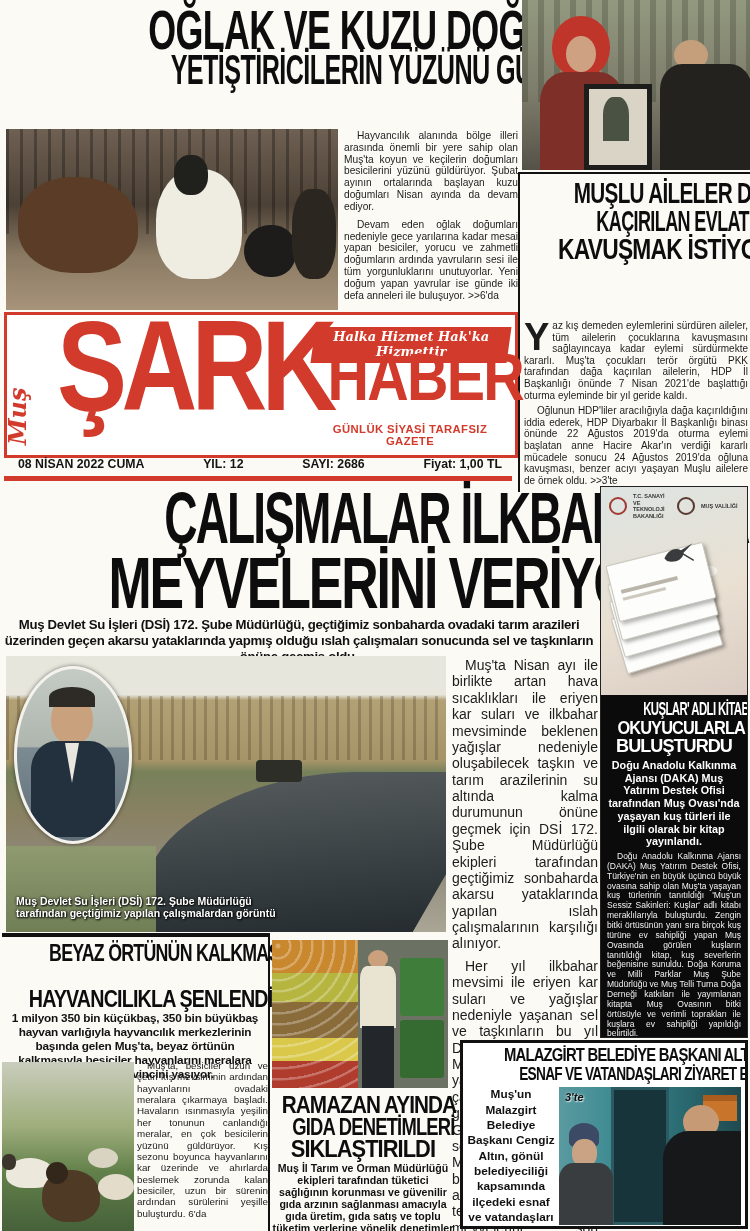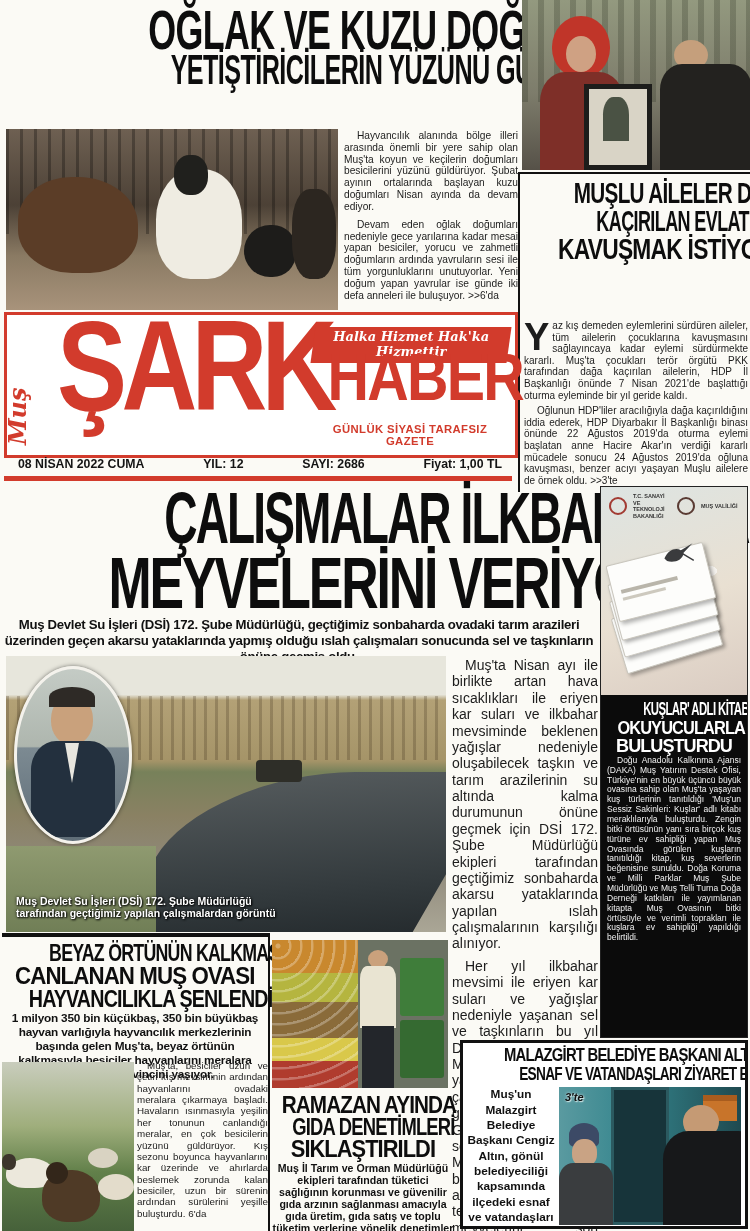--- a/index.html
+++ b/index.html
@@ -155,33 +155,31 @@
     <div class="blackbox" style="position:relative;width:100%;height:344px;padding:5px 6px 6px;box-sizing:border-box;">
       <div class="hl" style="color:#fff;font-size:19px;">
         <span class="cx" style="transform:scaleX(.6);">KUŞLAR' ADLI KİTABI</span>
       </div>
       <div class="hl" style="color:#fff;font-size:19px;">
         <span class="cx" style="transform:scaleX(.86);">OKUYUCULARLA</span>
       </div>
       <div class="hl" style="color:#fff;font-size:19px;">
         <span class="cx" style="transform:scaleX(.95);">BULUŞTURDU</span>
       </div>
+      <div class="sub" style="color:#fff;font-size:10.8px;line-height:1.18;margin:3px 0 4px;">Doğu Anadolu Kalkınma Ajansı (DAKA) Muş Yatırım Destek Ofisi tarafından Muş Ovası'nda yaşayan kuş türleri ile ilgili olarak bir kitap yayınlandı.</div>
       <div class="bt" style="color:#f2f2f2;font-size:8.5px;line-height:1.16;text-indent:10px;">Doğu Anadolu Kalkınma Ajansı (DAKA) Muş Yatırım Destek Ofisi, Türkiye'nin en büyük üçüncü büyük ovasına sahip olan Muş'ta yaşayan kuş türlerinin tanıtıldığı 'Muş'un Sessiz Sakinleri: Kuşlar' adlı kitabı meraklılarıyla buluşturdu. Zengin bitki örtüsünün yanı sıra birçok kuş türüne ev sahipliği yapan Muş Ovasında görülen kuşların tanıtıldığı kitap, kuş severlerin beğenisine sunuldu. Doğa Koruma ve Milli Parklar Muş Şube Müdürlüğü ve Muş Telli Turna Doğa Derneği katkıları ile yayımlanan kitapta Muş Ovasının bitki örtüsüyle ve verimli toprakları ile kuşlara ev sahipliği yapıldığı belirtildi.</div>
 
     </div>
   </div>
 
   <div class="abs" style="left:2px;top:933px;width:266px;height:4px;background:#111;"></div>
   <div class="abs" style="left:268px;top:933px;width:2px;height:298px;background:#111;"></div>
 
   <div class="abs hl" style="left:2px;top:941px;width:266px;font-size:24px;">
     <span class="cx" style="transform:scaleX(.74);">BEYAZ ÖRTÜNÜN KALKMASIYLA</span>
-  </div>
-  <div class="abs hl" style="left:2px;top:964px;width:266px;font-size:24px;">
-    <span class="cx" style="transform:scaleX(.93);">CANLANAN MUŞ OVASI</span>
   </div>
   <div class="abs hl" style="left:2px;top:987px;width:266px;font-size:24px;">
     <span class="cx" style="transform:scaleX(.82);">HAYVANCILIKLA ŞENLENDİ</span>
   </div>
   <div class="abs sub" style="left:3px;top:1012px;width:264px;font-size:11.8px;line-height:1.18;letter-spacing:-0.2px;">1 milyon 350 bin küçükbaş, 350 bin büyükbaş hayvan varlığıyla hayvancılık merkezlerinin başında gelen Muş'ta, beyaz örtünün kalkmasıyla besiciler hayvanlarını meralara çıkarmanın sevincini yaşıyor.</div>
 
   <div class="photo" style="left:2px;top:1062px;width:132px;height:169px;background:linear-gradient(180deg,#c9cdbd 0%,#9fae7c 38%,#62804a 65%,#46613a 100%);">
     <div class="sh" style="left:4px;top:96px;width:48px;height:30px;background:#ece8dc;border-radius:50% 50% 40% 40%;"></div>
     <div class="sh" style="left:0px;top:92px;width:14px;height:16px;background:#3c352c;border-radius:45%;"></div>
     <div class="sh" style="left:40px;top:108px;width:58px;height:52px;background:#4f3a26;border-radius:48% 48% 42% 42%;"></div>

